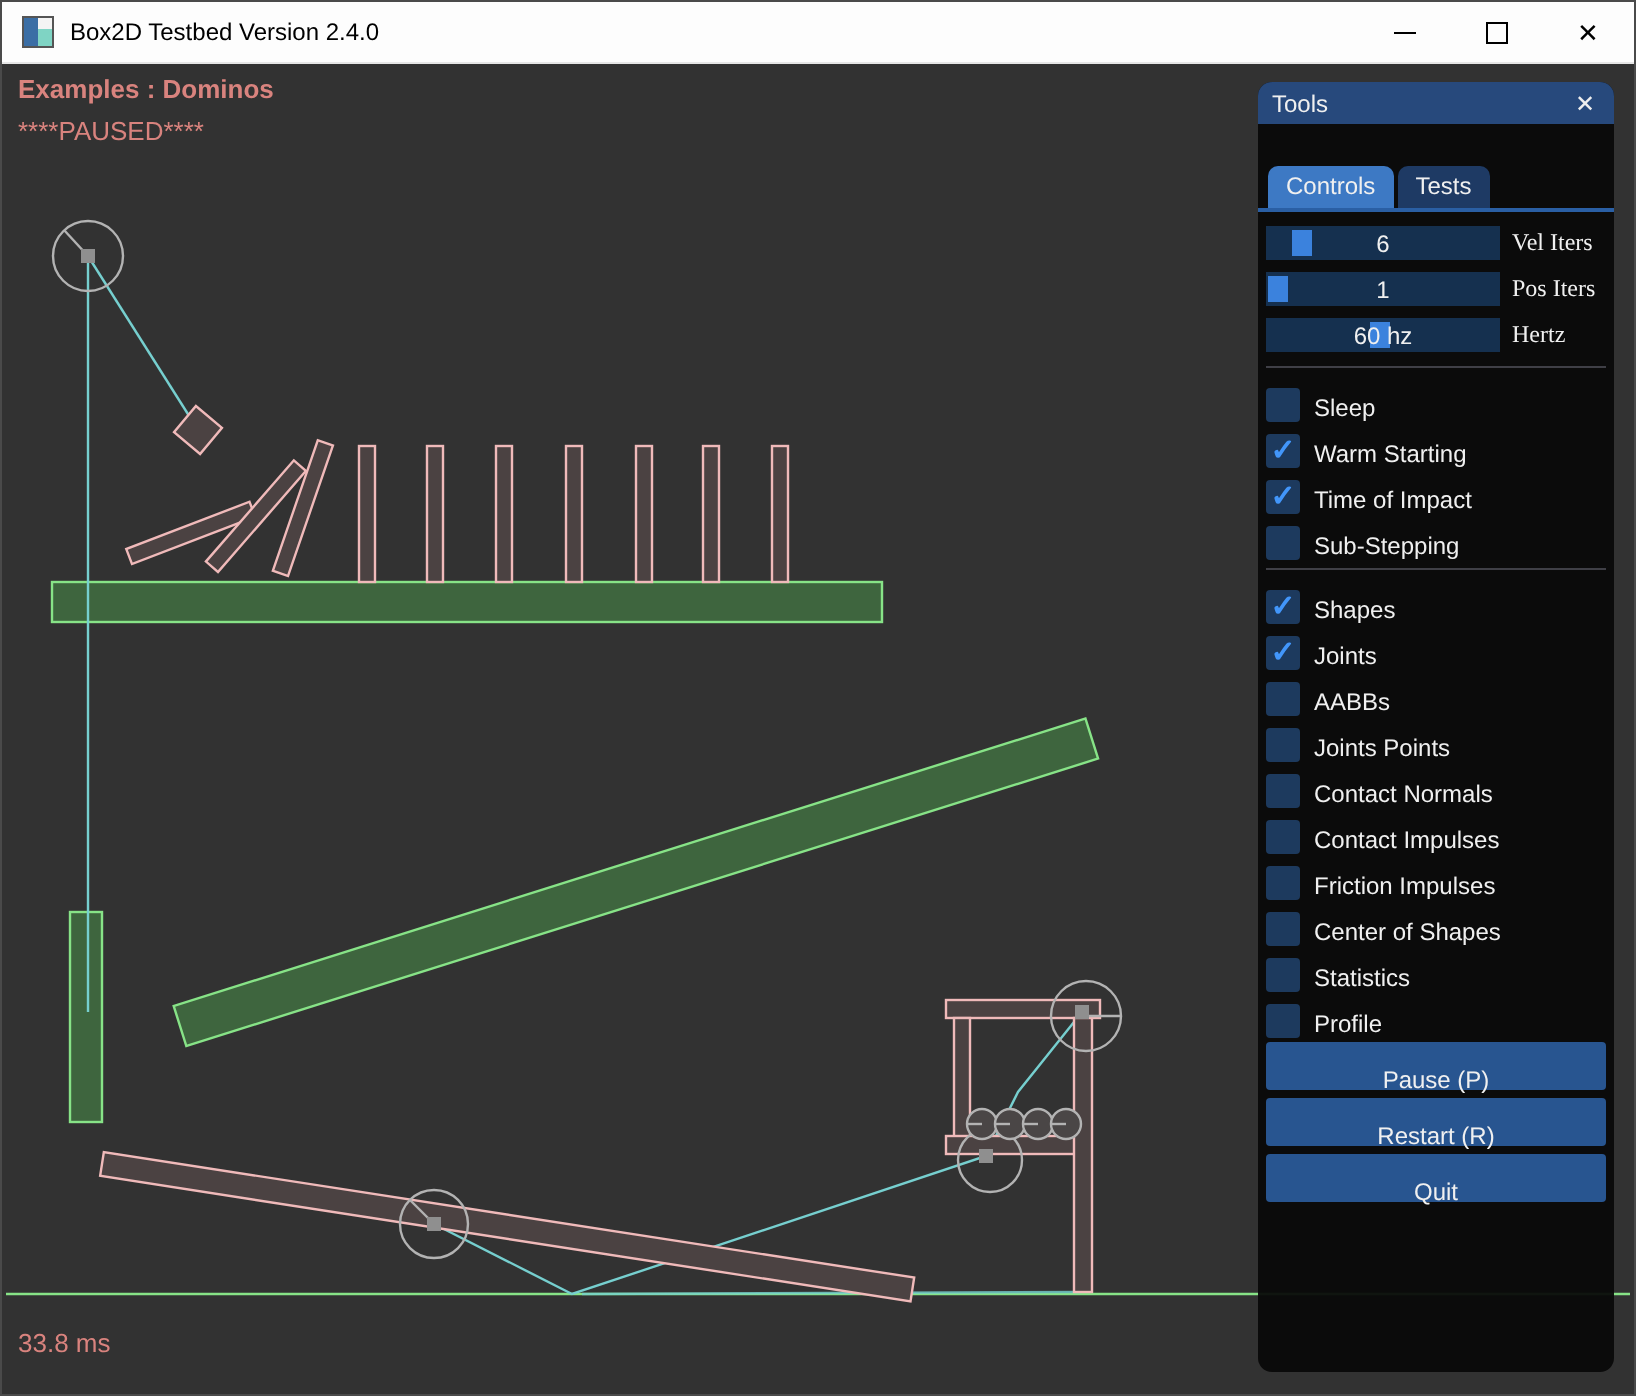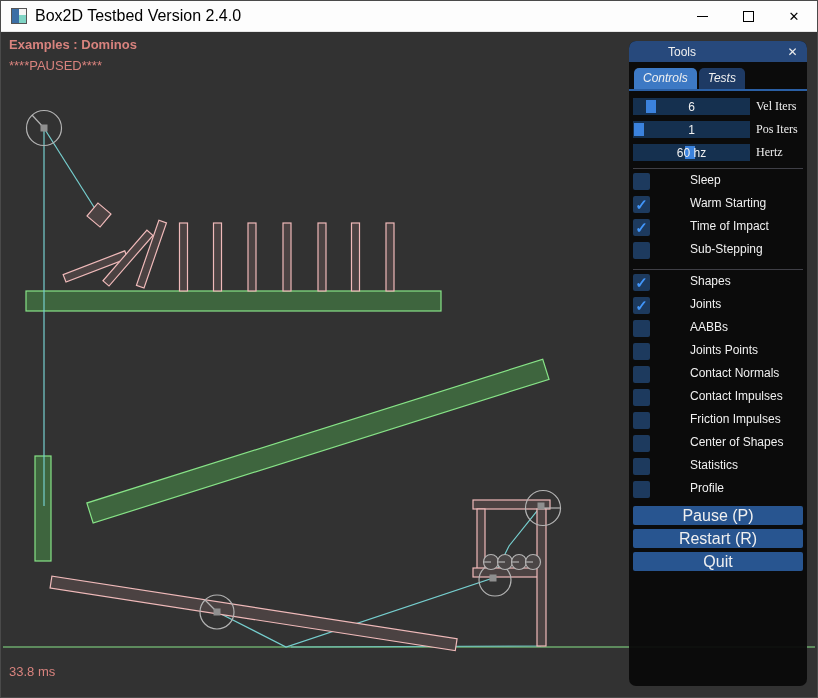--- a/index.html
+++ b/index.html
@@ -5,66 +5,66 @@
   html,body{margin:0;padding:0;background:#1e1e1e;}
   body{width:818px;height:698px;overflow:hidden;font-family:"Liberation Sans",sans-serif;}
   .window{position:relative;width:816px;height:696px;border:1px solid #4a4a4a;background:var(--bg-scene);}
 
   
   .titlebar{position:absolute;left:0;top:0;width:100%;height:31px;background:var(--titlebar-bg);
     display:flex;align-items:center;z-index:30;border-bottom:1px solid #e6e6e6;box-sizing:border-box;}
   .app-icon{width:14px;height:14px;margin-left:10px;border:1px solid #555;display:flex;}
   .app-icon .ic-l{width:7px;height:100%;background:#3b6ea5;}
   .app-icon .ic-r{width:7px;height:100%;background:linear-gradient(#f4f4f4 40%,#7fd4c4 40%);}
-  .title-text{margin-left:8px;font-size:16px;color:var(--titlebar-text);}
+  .title-text{margin-left:8px;font-size:12px;color:var(--titlebar-text);}
   .win-controls{margin-left:auto;display:flex;height:100%;}
   .win-btn{width:46px;height:100%;display:flex;align-items:center;justify-content:center;cursor:default;}
   .glyph-min{width:11px;height:1px;background:#000;}
   .glyph-max{width:9px;height:9px;border:1px solid #000;}
   .glyph-close{font-size:13px;color:#000;line-height:1;}
 
   
   .scene-svg{position:absolute;left:0;top:0;z-index:1;}
   .hud{position:absolute;z-index:2;font-size:13px;color:var(--hud-text);}
   #hud-example{left:8px;top:36px;font-weight:bold;}
   #hud-paused{left:8px;top:57px;}
   #hud-frametime{left:8px;top:663px;}
 
   
   .panel{position:absolute;left:628px;top:40px;width:178px;height:645px;z-index:20;
     background:var(--panel-bg);border-radius:7px;box-sizing:border-box;color:var(--panel-text);font-size:12px;}
   .panel-titlebar{height:21px;background:var(--panel-titlebar);border-radius:7px 7px 0 0;
     display:flex;align-items:center;padding:0 7px;box-sizing:border-box;}
-  .panel-title{flex:1;margin-left:32px;}
+  .panel-title{flex:1;}
   .panel-close{width:15px;text-align:center;font-size:12px;color:#eee;cursor:default;}
-  .tabs{display:flex;gap:2px;padding:6px 0 0 5px;font-style:italic;}
+  .tabs{display:flex;gap:2px;padding:21px 0 0 5px;}
   .tab{padding:3px 9px 4px 9px;border-radius:5px 5px 0 0;}
   .tab.active{background:var(--tab-active);}
   .tab.inactive{background:var(--tab-inactive);}
   .tab-underline{height:2px;background:var(--tab-underline);}
   .panel-content{padding:4px 4px 0 4px;}
 
   .slider-row{display:flex;align-items:center;height:23px;}
   .slider-track{position:relative;width:117px;height:17px;background:var(--slider-track);}
   .slider-handle{position:absolute;top:2px;width:10px;height:13px;background:var(--slider-handle);}
   .slider-value{position:absolute;left:0;top:0;width:100%;height:100%;display:flex;
     align-items:center;justify-content:center;}
   .slider-label{margin-left:6px;font-family:Liberation Serif, serif;}
 
   .separator{height:1px;background:var(--separator);margin:4px 0;}
 
-  .check-row{display:flex;align-items:flex-start;height:23px;gap:33px;}
+  .check-row{display:flex;align-items:flex-end;height:23px;}
   .checkbox{position:relative;width:17px;height:17px;background:var(--checkbox-bg);border-radius:2px;
     display:flex;align-items:center;justify-content:center;}
   .checkmark{color:var(--check-color);font-size:15px;font-weight:bold;line-height:1;}
   .check-label{margin-left:7px;}
 
   .buttons{display:flex;flex-direction:column;gap:4px;margin-top:2px;}
   .panel-btn{height:19px;background:var(--button-bg);border:none;border-radius:2px;
-    color:var(--panel-text);font-size:16px;font-family:"Liberation Sans",sans-serif;padding:1px;}
+    color:var(--panel-text);font-size:12px;font-family:"Liberation Sans",sans-serif;padding:12px;}
 </style>
 </head>
 <body>
 
 <div class="window">
 
   <div class="titlebar">
     <div class="app-icon">
       <div class="ic-l"></div>
         <div class="ic-r"></div>

